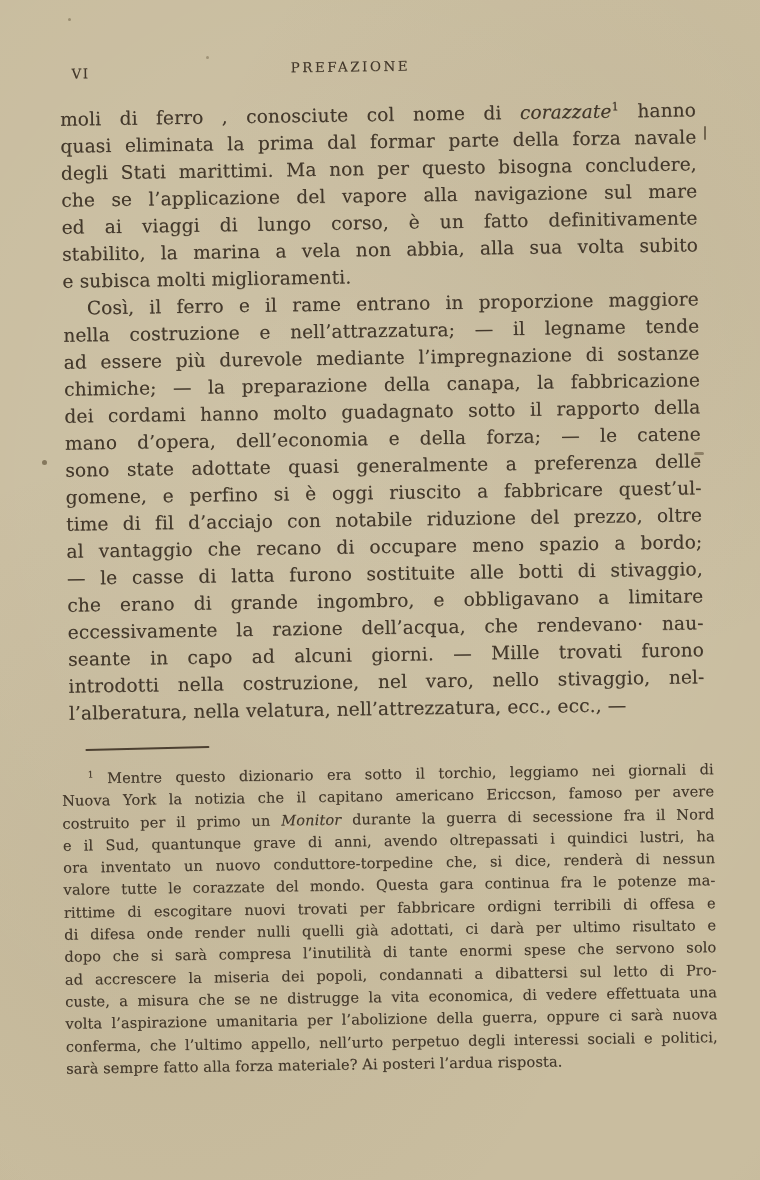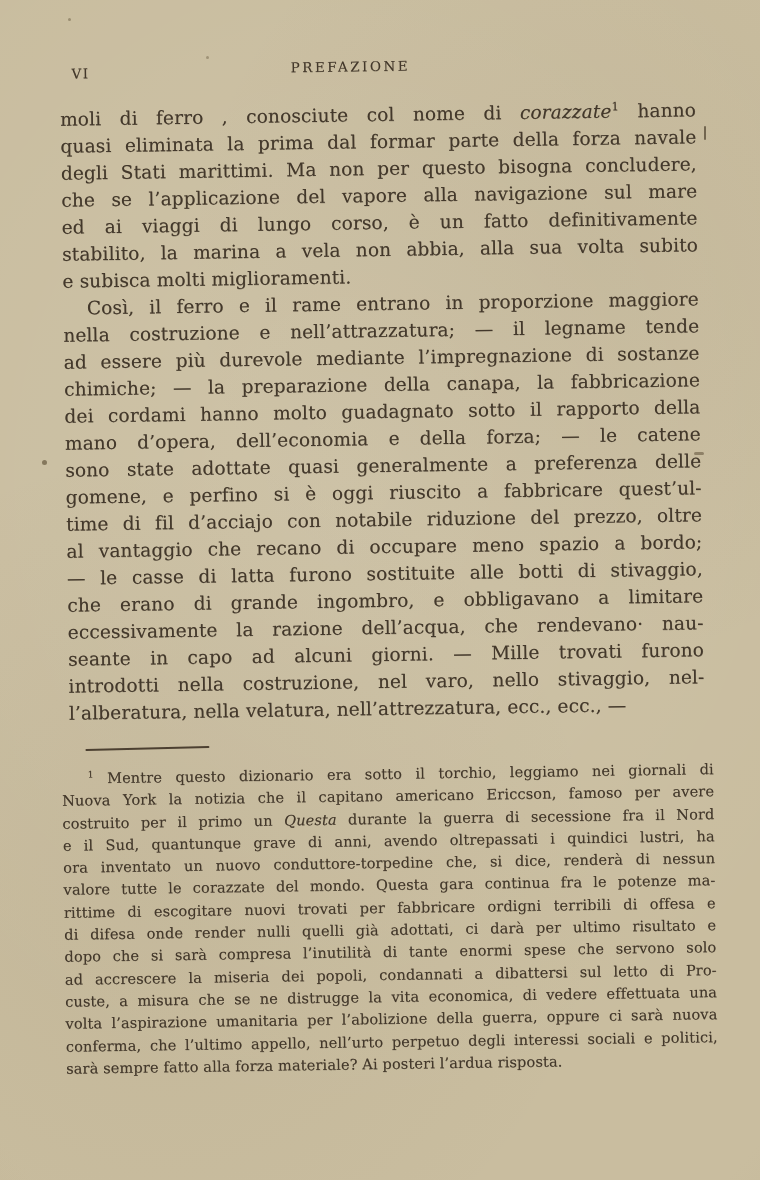--- a/index.html
+++ b/index.html
@@ -69,21 +69,21 @@
         <div class="line">che erano di grande ingombro, e obbligavano a limitare</div>
         <div class="line">eccessivamente la razione dell’acqua, che rendevano· nau-</div>
         <div class="line">seante in capo ad alcuni giorni. — Mille trovati furono</div>
         <div class="line">introdotti nella costruzione, nel varo, nello stivaggio, nel-</div>
         <div class="line no-just">l’alberatura, nella velatura, nell’attrezzatura, ecc., ecc., —</div>
       </div>
     <div class="fnrule"></div>
     <div class="footnote" id="footnote-lines">
         <div class="line indent"><span class="sup">1</span><span> Mentre questo dizionario era sotto il torchio, leggiamo nei giornali di</span></div>
         <div class="line">Nuova York la notizia che il capitano americano Ericcson, famoso per avere</div>
-        <div class="line"><span>costruito per il primo un </span><span class="italic">Questa</span><span> durante la guerra di secessione fra il Nord</span></div>
+        <div class="line"><span>costruito per il primo un </span><span class="italic">Monitor</span><span> durante la guerra di secessione fra il Nord</span></div>
         <div class="line">e il Sud, quantunque grave di anni, avendo oltrepassati i quindici lustri, ha</div>
         <div class="line">ora inventato un nuovo conduttore-torpedine che, si dice, renderà di nessun</div>
         <div class="line">valore tutte le corazzate del mondo. Questa gara continua fra le potenze ma-</div>
         <div class="line">rittime di escogitare nuovi trovati per fabbricare ordigni terribili di offesa e</div>
         <div class="line">di difesa onde render nulli quelli già adottati, ci darà per ultimo risultato e</div>
         <div class="line">dopo che si sarà compresa l’inutilità di tante enormi spese che servono solo</div>
         <div class="line">ad accrescere la miseria dei popoli, condannati a dibattersi sul letto di Pro-</div>
         <div class="line">custe, a misura che se ne distrugge la vita economica, di vedere effettuata una</div>
         <div class="line">volta l’aspirazione umanitaria per l’abolizione della guerra, oppure ci sarà nuova</div>
         <div class="line">conferma, che l’ultimo appello, nell’urto perpetuo degli interessi sociali e politici,</div>

